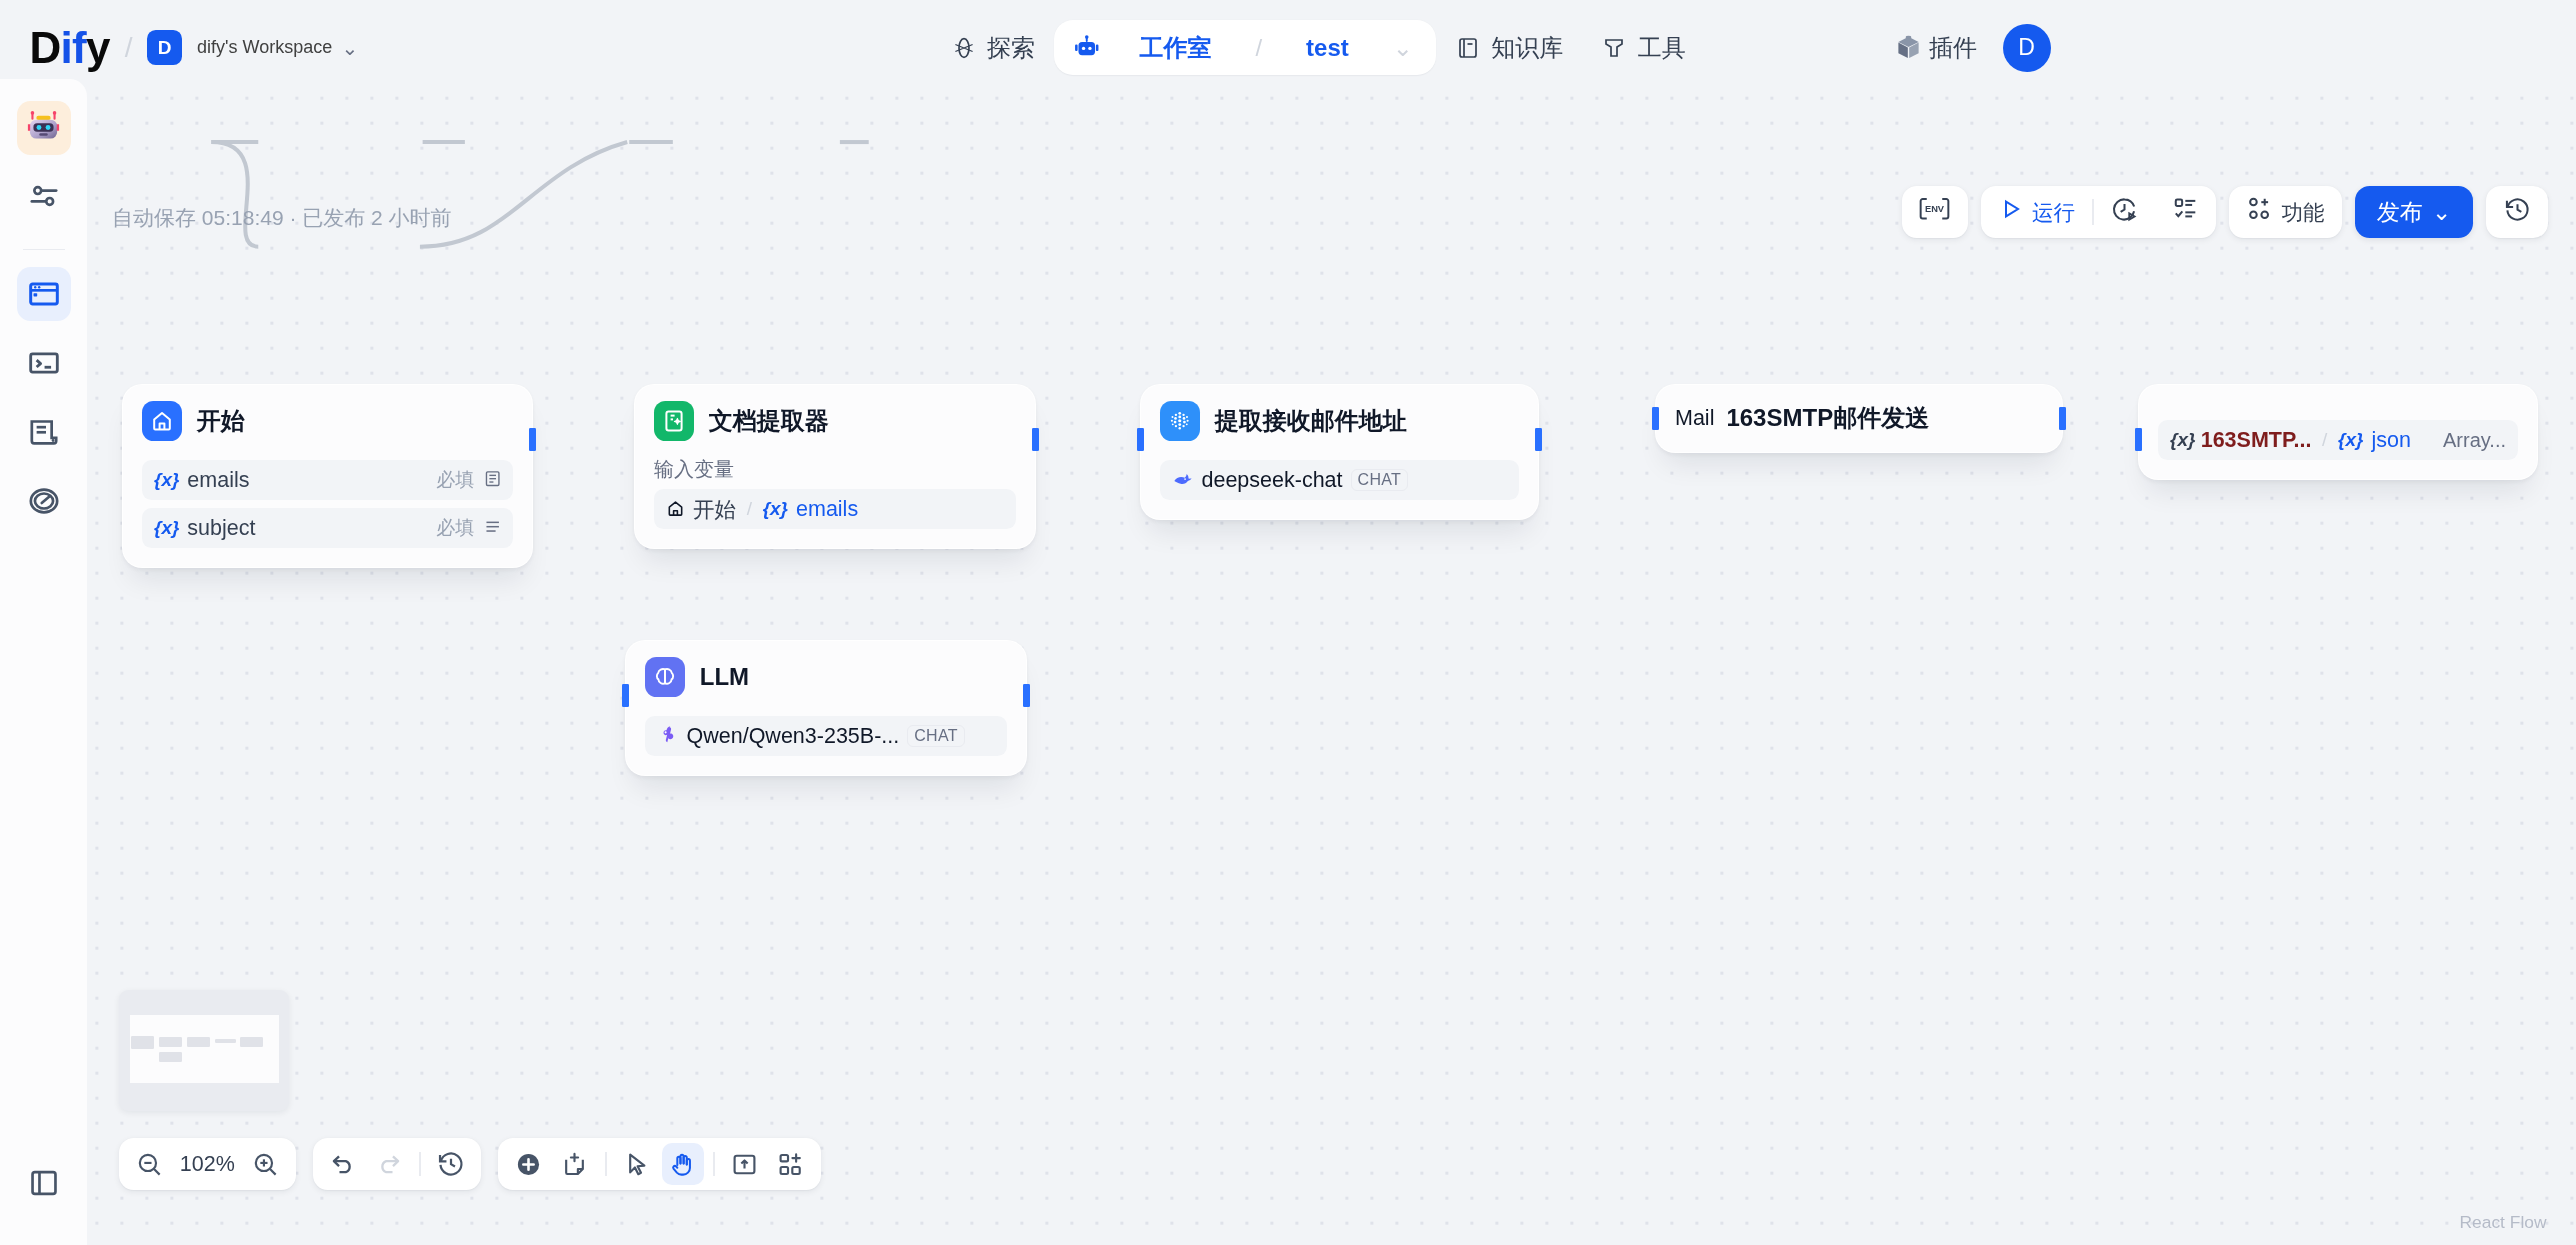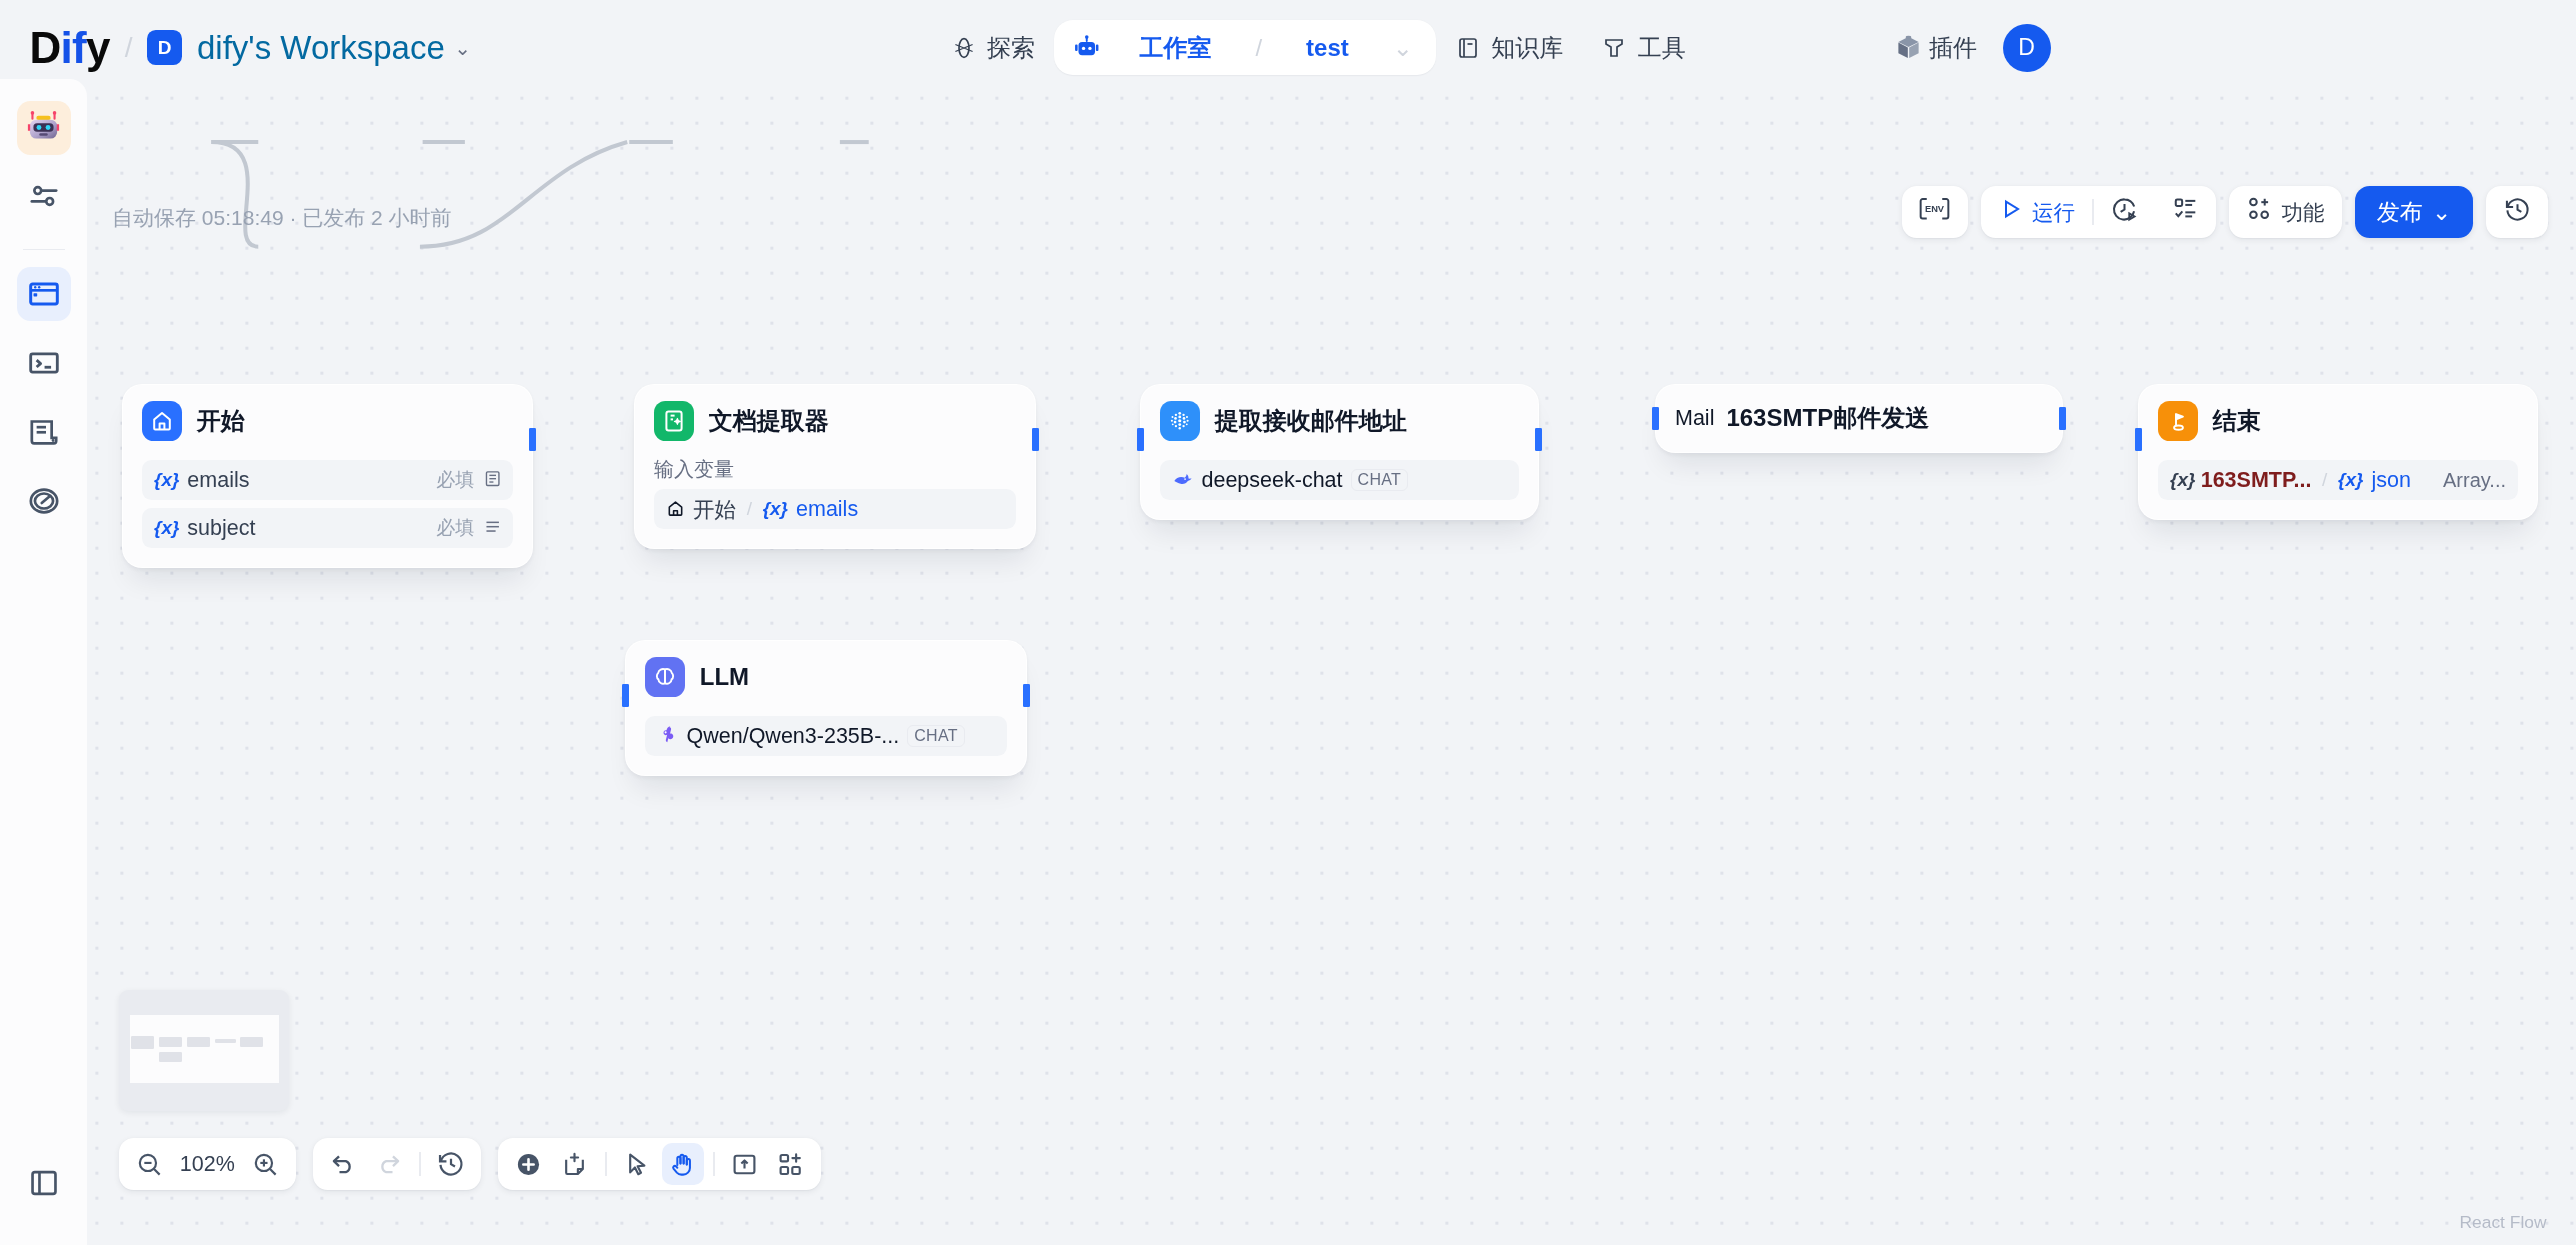--- a/index.html
+++ b/index.html
@@ -22,21 +22,21 @@
     color: #0a0a0a; line-height: 1;
   }
   .dify-logo .blue { color: #1552e8; }
   .hdr-slash { color: #d0d5dd; font-size: 28px; margin: 0 14.8px; font-weight: 300; }
   .ws-badge {
     width: 35px; height: 35px; border-radius: 8.7px; background: #155aef;
     color: #ffffff; font-size: 19px; font-weight: 700;
     display: flex; align-items: center; justify-content: center;
   }
   .ws-name {
-    font-size: 33px; color: #0369a1; margin-left: 14.8px; font-weight: 400;
+    font-size: 18px; color: #404040; margin-left: 14.8px; font-weight: 400;
     white-space: nowrap;
   }
   .chev { margin-left: 9.4px; color: #676f83; font-size: 20px; }
 
   #header-center {
     position: absolute; left: 932px; top: 0; height: 95px;
     display: flex; align-items: center; gap: 0;
   }
   .nav-item {
     display: flex; align-items: center; gap: 11.4px;
@@ -497,30 +497,20 @@
   <div class="node" style="left:1655px; top:305px; width:408px; padding:17.4px 19px;">
     <div class="node-head" style="gap:12px;">
       <div style="font-size:21.5px;color:#101828;font-weight:400;white-space:nowrap;">Mail</div>
       <div class="node-title">163SMTP邮件发送</div>
     </div>
     <div class="handle hl" style="top:50%;"></div>
     <div class="handle hr" style="top:50%;"></div>
   </div>
 
   <div class="node" style="left:2138px; top:305px; width:400px;">
-    <div class="node-head">
-      <div class="node-icon" style="background:#f79009;">
-        <svg width="23" height="23" viewBox="0 0 24 24" fill="none" stroke="#fff" stroke-width="2" stroke-linejoin="round">
-          <path d="M9.4 4.2 L16.6 7 L9.4 9.8 Z" fill="#fff"></path>
-          <path d="M9.4 4.2 V17"></path>
-          <ellipse cx="12" cy="18.4" rx="4.6" ry="2.2"></ellipse>
-        </svg>
-      </div>
-      <div class="node-title">结束</div>
-    </div>
     <div class="var-row" style="margin-top:19px;">
       <span class="var-brace grey">{x}</span>
       <span class="var-name grey" style="margin-left:-2.7px;">163SMTP...</span>
       <span class="path-sep">/</span>
       <span class="var-brace">{x}</span>
       <span class="var-name blue">json</span>
       <span class="var-right">
         <span class="var-req" style="color:#676f83;font-size:20px;">Array...</span>
       </span>
     </div>

